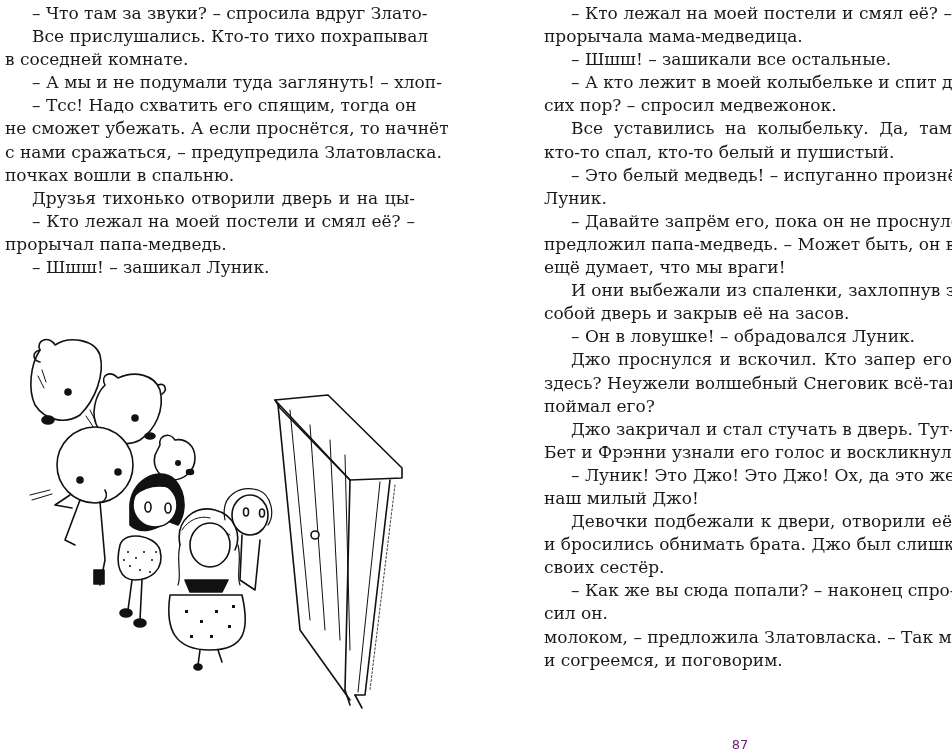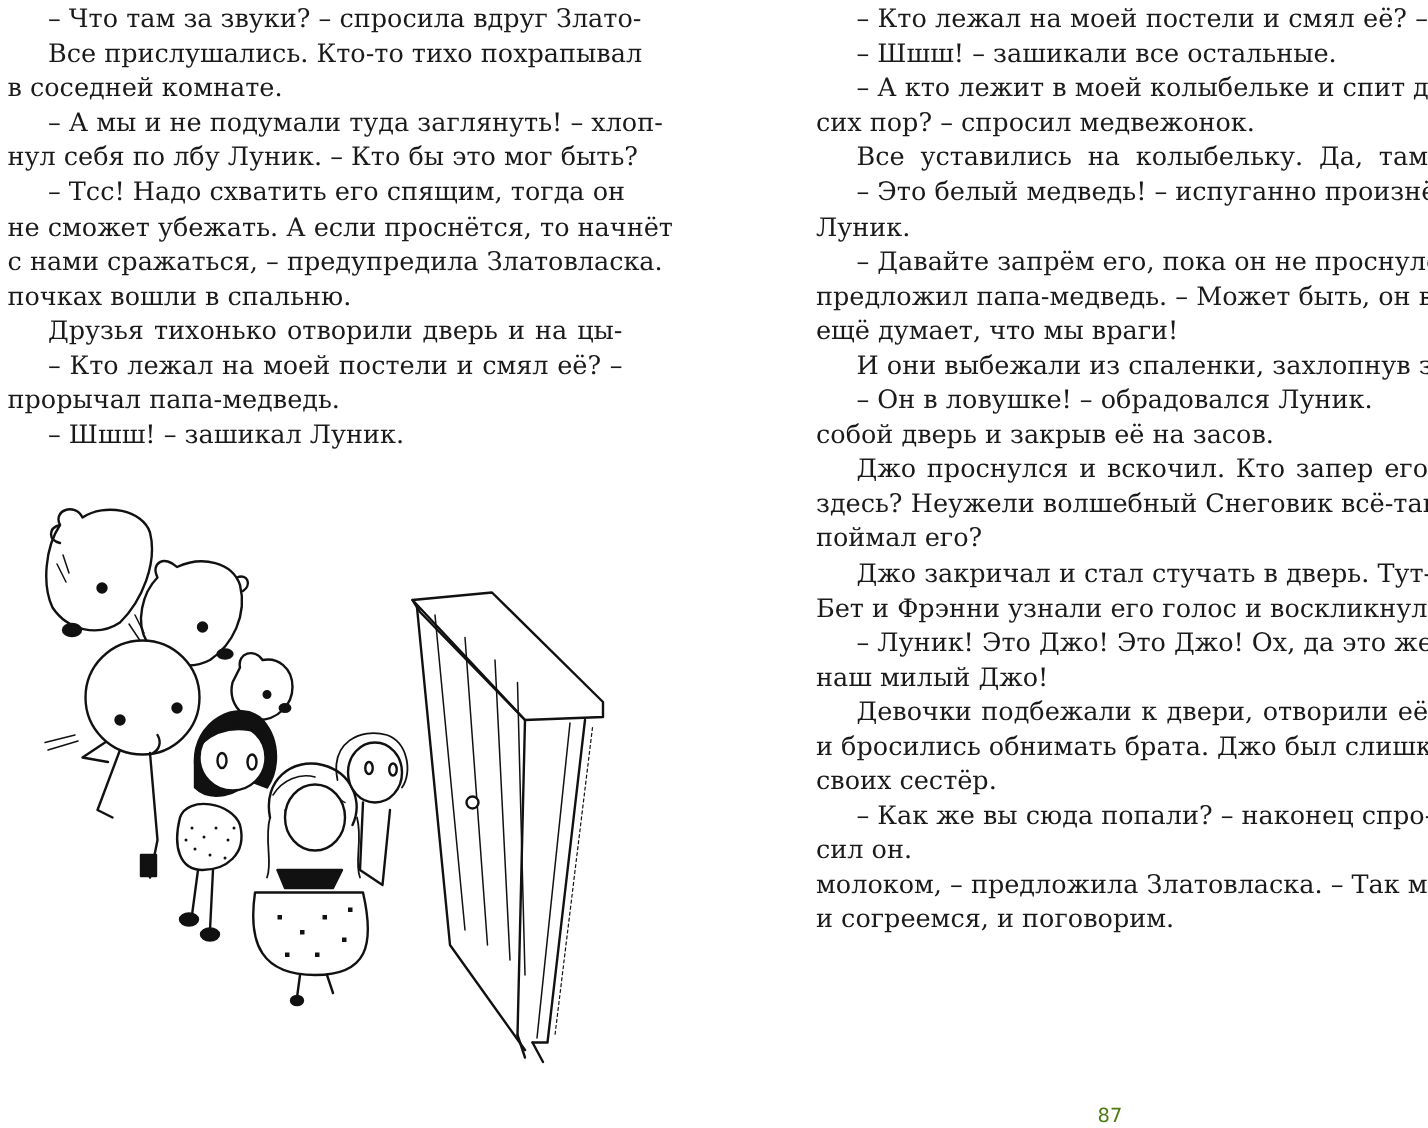--- a/index.html
+++ b/index.html
@@ -9,32 +9,31 @@
   }
   .column { position: absolute; top: 0; }
   .col-left { left: 5px; width: 410px; }
   .col-right { left: 544px; width: 408px; }
   .line { display: block; text-align: justify; text-align-last: justify; white-space: nowrap; }
   .line.last { text-align-last: left; }
   .line.indent { padding-left: 27px; }
   .illustration { position: absolute; left: 10px; top: 330px; width: 400px; height: 380px; }
   .page-number {
     position: absolute; left: 728px; top: 737px; width: 24px; text-align: center;
-    font-family: "DejaVu Sans", "Liberation Sans", sans-serif; font-size: 13px; color: #4d7c0f;
+    font-family: "DejaVu Sans", "Liberation Sans", sans-serif; font-size: 13px; color: #701a75;
   }
 </style>
 </head>
 <body>
 
 <div class="column col-left" id="left-col">
     <span class="line indent">– Что там за звуки? – спросила вдруг Злато-</span>
     <span class="line indent">Все прислушались. Кто-то тихо похрапывал</span>
     <span class="line last">в соседней комнате.</span>
     <span class="line indent">– А мы и не подумали туда заглянуть! – хлоп-</span>
-    <span class="line last">нул себя по лбу Луник. – Кто бы это мог быть?</span>
     <span class="line indent">– Тсс! Надо схватить его спящим, тогда он</span>
     <span class="line">не сможет убежать. А если проснётся, то начнёт</span>
     <span class="line last">с нами сражаться, – предупредила Златовласка.</span>
     <span class="line last">почках вошли в спальню.</span>
     <span class="line indent">Друзья тихонько отворили дверь и на цы-</span>
     <span class="line indent">– Кто лежал на моей постели и смял её? –</span>
     <span class="line last">прорычал папа-медведь.</span>
     <span class="line indent last">– Шшш! – зашикал Луник.</span>
   </div>
 
@@ -135,32 +134,34 @@
       <path d="M280 80 L 300 290 M 300 95 L 315 300 M 320 110 L 330 310 M 335 125 L 340 320" stroke-width="1"></path>
       <circle cx="305" cy="205" r="4" fill="#fff"></circle>
       <path d="M385 155 L 360 360" stroke-width="0.8" stroke-dasharray="2 2"></path>
       <path d="M335 360 L 340 375 M 345 365 L 352 378"></path>
     </g>
   </svg>
 </div>
 
 <div class="column col-right" id="right-col">
     <span class="line indent">– Кто лежал на моей постели и смял её? –</span>
+    <span class="line last">прорычала мама-медведица.</span>
     <span class="line indent last">– Шшш! – зашикали все остальные.</span>
     <span class="line indent">– А кто лежит в моей колыбельке и спит до</span>
     <span class="line last">сих пор? – спросил медвежонок.</span>
     <span class="line indent">Все уставились на колыбельку. Да, там</span>
+    <span class="line last">кто-то спал, кто-то белый и пушистый.</span>
     <span class="line indent">– Это белый медведь! – испуганно произнёс</span>
     <span class="line last">Луник.</span>
     <span class="line indent">– Давайте запрём его, пока он не проснулся, –</span>
     <span class="line">предложил папа-медведь. – Может быть, он всё</span>
     <span class="line last">ещё думает, что мы враги!</span>
     <span class="line indent">И они выбежали из спаленки, захлопнув за</span>
+    <span class="line last">собой дверь и закрыв её на засов.</span>
     <span class="line indent last">– Он в ловушке! – обрадовался Луник.</span>
-    <span class="line last">собой дверь и закрыв её на засов.</span>
     <span class="line indent">Джо проснулся и вскочил. Кто запер его</span>
     <span class="line">здесь? Неужели волшебный Снеговик всё-таки</span>
     <span class="line last">поймал его?</span>
     <span class="line indent">Джо закричал и стал стучать в дверь. Тут-то</span>
     <span class="line last">Бет и Фрэнни узнали его голос и воскликнули:</span>
     <span class="line indent">– Луник! Это Джо! Это Джо! Ох, да это же</span>
     <span class="line last">наш милый Джо!</span>
     <span class="line indent">Девочки подбежали к двери, отворили её</span>
     <span class="line">и бросились обнимать брата. Джо был слишком</span>
     <span class="line last">своих сестёр.</span>

